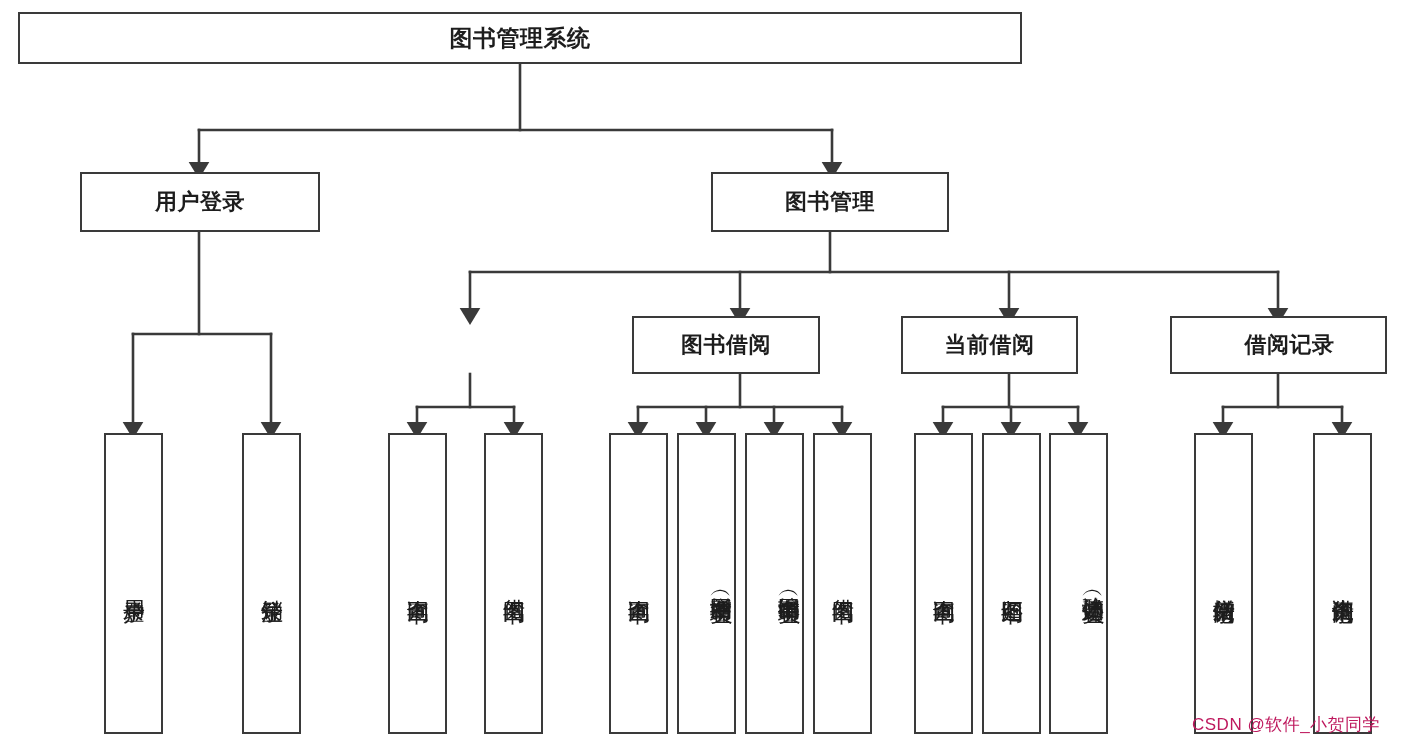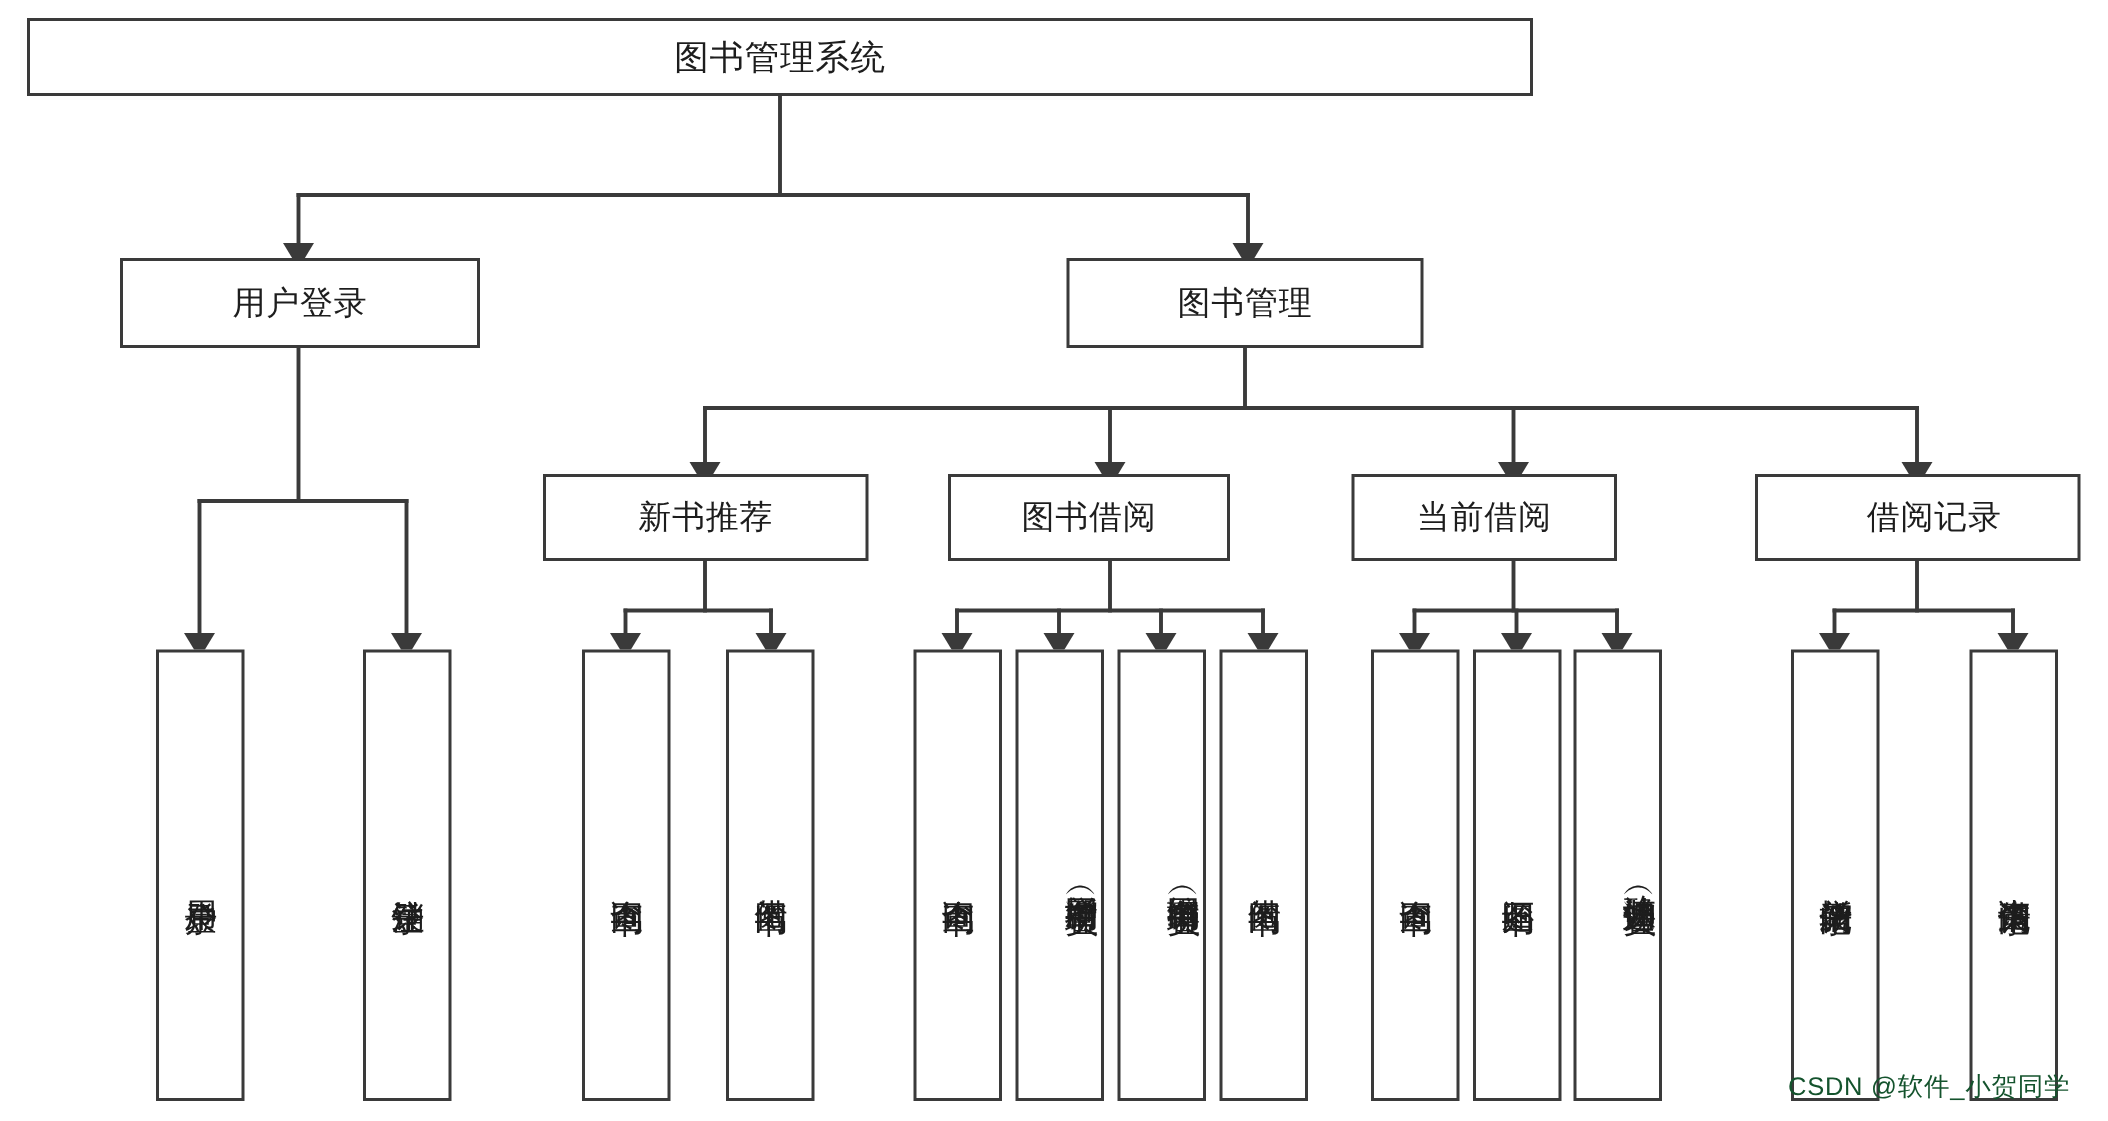--- a/index.html
+++ b/index.html
@@ -33,38 +33,39 @@
     display: flex;
     align-items: center;
     justify-content: center;
     color: #1d1d1d;
     line-height: 1.22;
     text-align: center;
   }
   .node.horiz {
     font-size: 22px;
     letter-spacing: 0.5px;
+    font-weight: bold;
   }
   .node.vert {
     writing-mode: vertical-rl;
     text-orientation: upright;
     font-size: 22px;
     letter-spacing: 1px;
     padding: 6px 0;
   }
   .node.vert.top-align {
     align-items: flex-start;
     justify-content: center;
   }
   .node.root {
     font-size: 23px;
   }
   .watermark {
     position: absolute;
-    color: #14532d;
+    color: #be185d;
     font-size: 17px;
     letter-spacing: 0.5px;
     white-space: nowrap;
     user-select: none;
   }
 </style>
 </head>
 <body>
 
 <div id="canvas">
@@ -117,21 +118,20 @@
       <path d="M1223,407 L1223,425" marker-end="url(#arrowhead)"></path>
       <path d="M1342,407 L1342,425" marker-end="url(#arrowhead)"></path>
     </g>
   </svg>
 
   <div class="node horiz root" style="left:18px; top:12px; width:1004px; height:52px;">图书管理系统</div>
 
   <div class="node horiz" style="left:80px; top:172px; width:240px; height:60px;">用户登录</div>
   <div class="node horiz" style="left:711px; top:172px; width:238px; height:60px;">图书管理</div>
 
-  <div class="node horiz" style="left:362px; top:316px; width:217px; height:58px;">新书推荐</div>
   <div class="node horiz" style="left:632px; top:316px; width:188px; height:58px;">图书借阅</div>
   <div class="node horiz" style="left:901px; top:316px; width:177px; height:58px;">当前借阅</div>
   <div class="node horiz" style="left:1170px; top:316px; width:217px; height:58px;padding-left:22px;">借阅记录</div>
 
   <div class="node vert" style="left:104px; top:433px; width:59px; height:301px;">用户登录</div>
   <div class="node vert" style="left:242px; top:433px; width:59px; height:301px;">注销登录</div>
 
   <div class="node vert" style="left:388px; top:433px; width:59px; height:301px;">查询图书</div>
   <div class="node vert" style="left:484px; top:433px; width:59px; height:301px;">借阅图书</div>
 

